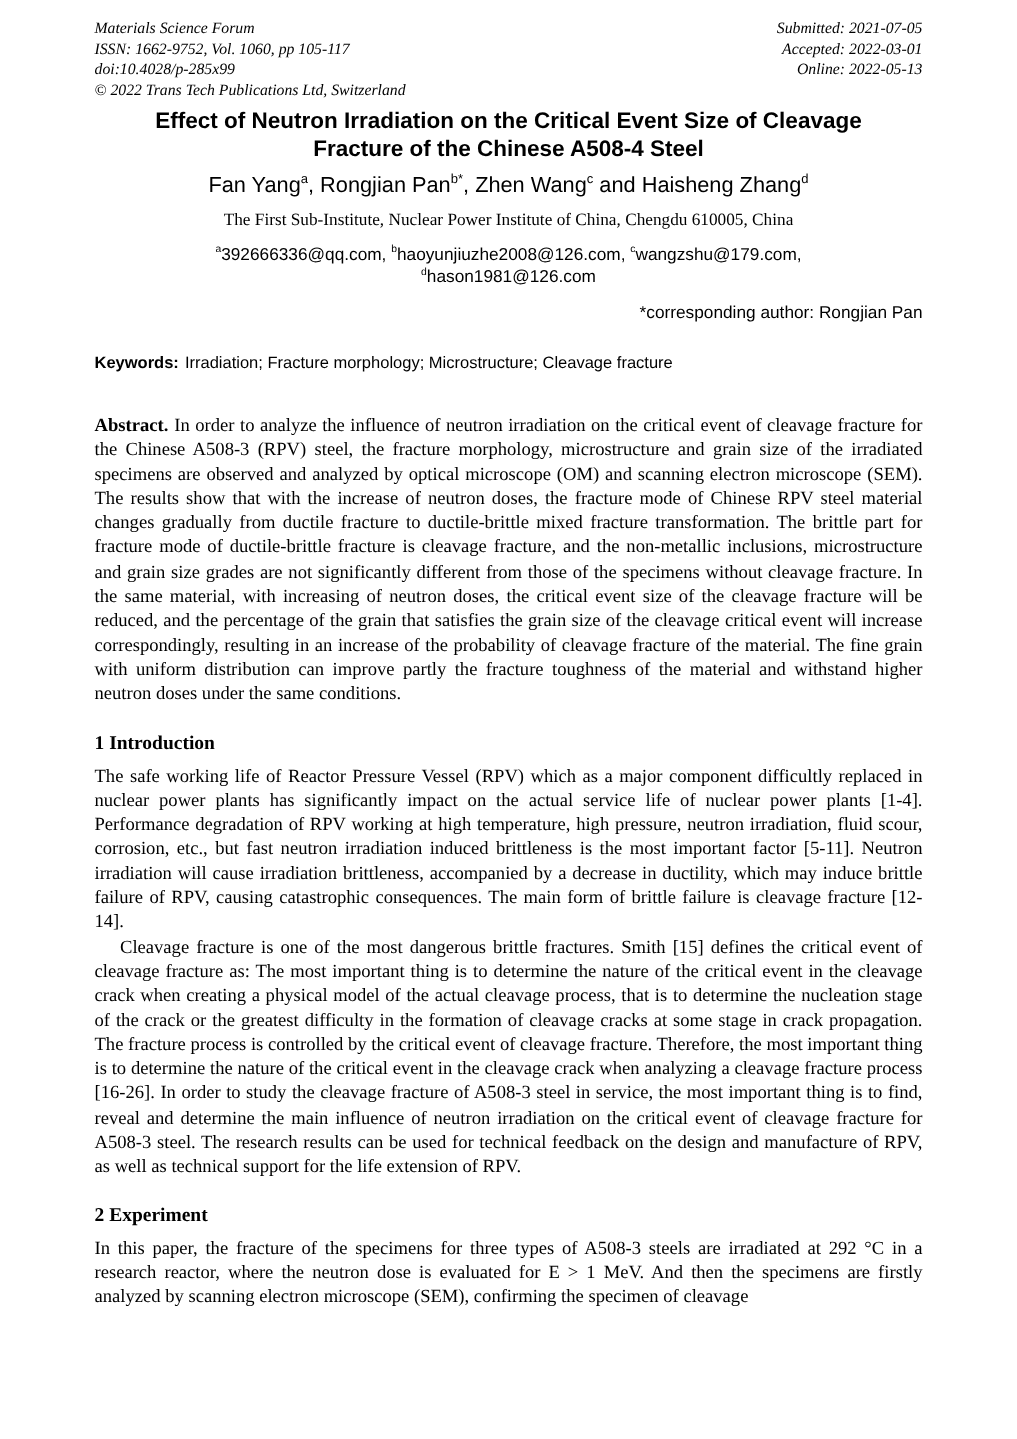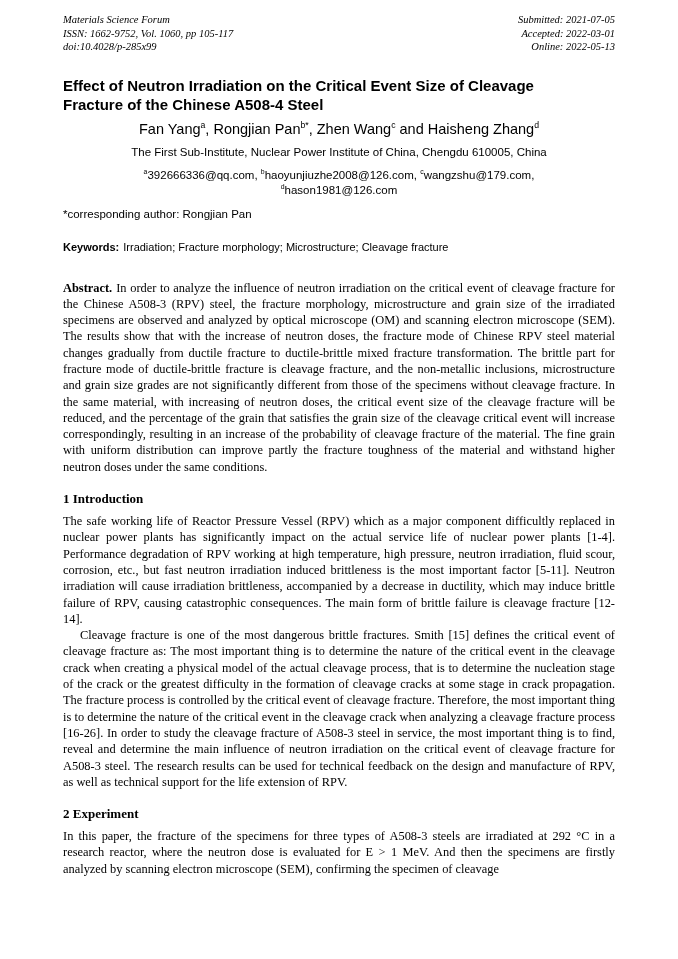--- a/index.html
+++ b/index.html
@@ -23,22 +23,22 @@
     justify-content: space-between;
     align-items: flex-start;
     font-style: italic;
     font-size: 10.5px;
     line-height: 13.5px;
   }
   .meta-right { text-align: right; }
 
   
   .title {
-    margin-top: 22px;
-    text-align: left;
+    margin-top: 4px;
+    text-align: center;
     font-family: "Liberation Sans", sans-serif;
     font-weight: bold;
     font-size: 15px;
     line-height: 19px;
   }
   .title .tline { display: block; }
 
   .authors {
     margin-top: 6px;
     text-align: center;
@@ -49,36 +49,36 @@
   }
   .authors sup, .email-line sup {
     font-size: 60%;
     line-height: 0;
     vertical-align: super;
   }
 
   .affiliation {
     margin-top: 6px;
     text-align: center;
-    font-family: Liberation Sans, sans-serif;
+    font-family: Liberation Serif, serif;
     font-size: 11.5px;
     line-height: 15px;
   }
 
   .emails {
     margin-top: 8px;
     text-align: center;
     font-family: "Liberation Sans", sans-serif;
     font-size: 11.5px;
     line-height: 15px;
   }
 
   .corresponding {
     margin-top: 9px;
-    text-align: left;
+    text-align: right;
     font-family: "Liberation Sans", sans-serif;
     font-size: 11.5px;
     line-height: 15px;
   }
 
   .keywords {
     margin-top: 18px;
     font-family: "Liberation Sans", sans-serif;
     font-size: 11px;
     line-height: 15px;
@@ -106,20 +106,21 @@
 </head>
 <body>
 
 <div class="page">
 
   <header class="meta">
     <div class="meta-left">
       <div>Materials Science Forum</div>
       <div>ISSN: 1662-9752, Vol. 1060, pp 105-117</div>
       <div>doi:10.4028/p-285x99</div>
+      <div>© 2022 Trans Tech Publications Ltd, Switzerland</div>
     </div>
     <div class="meta-right">
       <div>Submitted: 2021-07-05</div>
       <div>Accepted: 2022-03-01</div>
       <div>Online: 2022-05-13</div>
     </div>
   </header>
 
   <h1 class="title">
     <span class="tline">Effect of Neutron Irradiation on the Critical Event Size of Cleavage</span>

